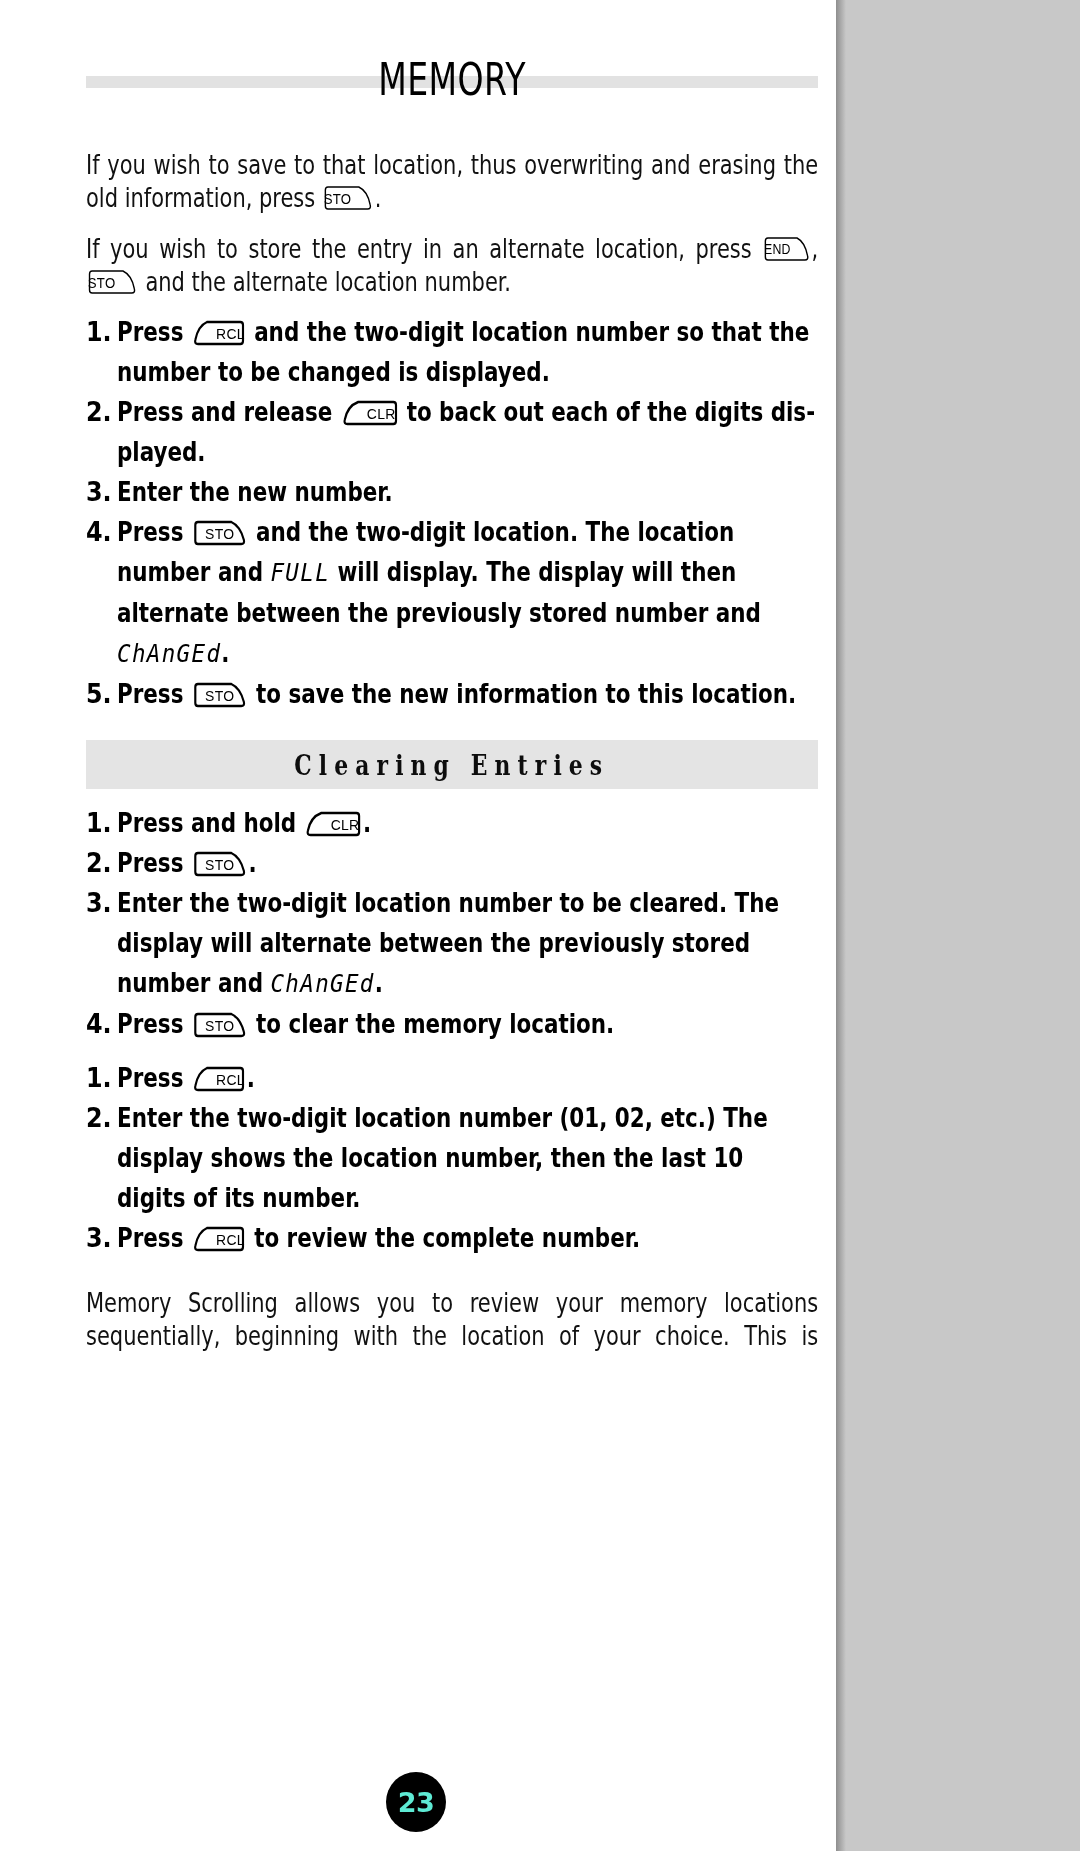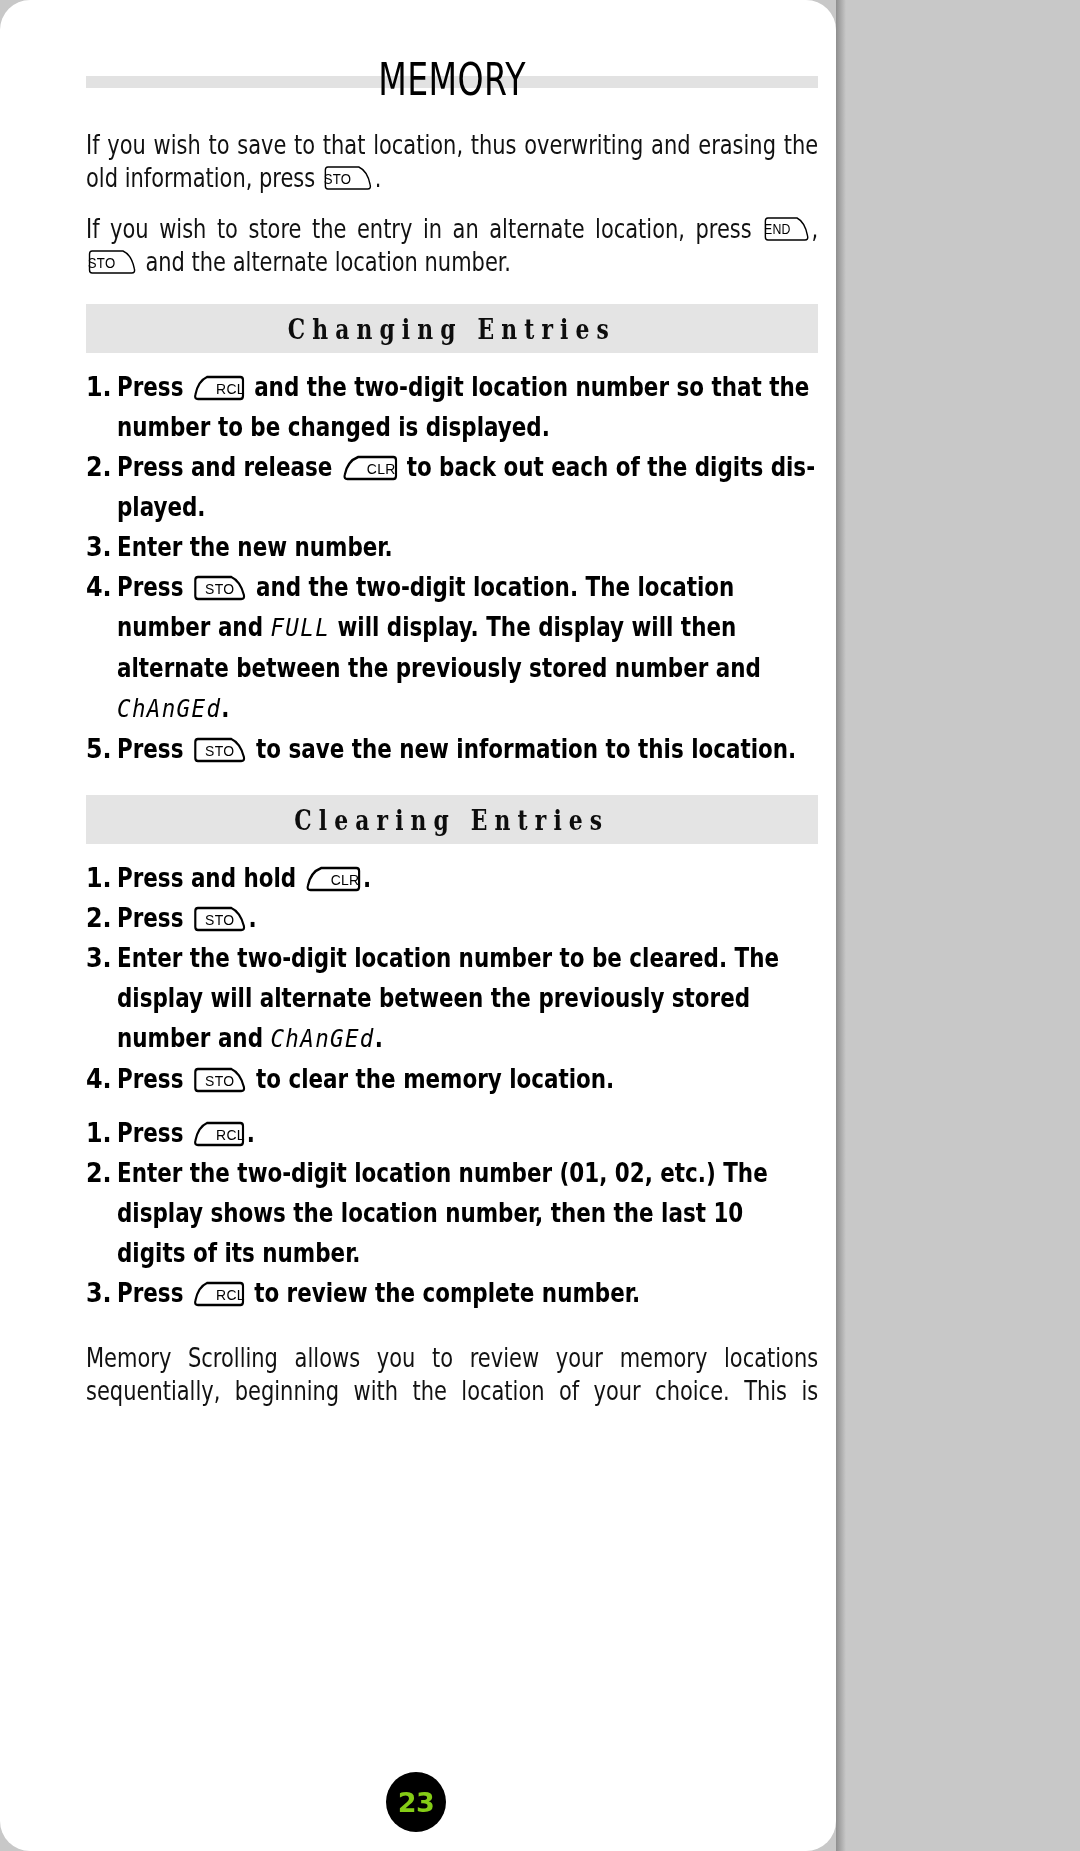--- a/index.html
+++ b/index.html
@@ -13,21 +13,20 @@
     font-family: "Liberation Sans", sans-serif;
     overflow: hidden;
   }
   .page {
     position: absolute;
     left: 0;
     top: 0;
     width: 836px;
     height: 1851px;
     background: #ffffff;
-    border-radius: 30px;
   }
   .page-shadow {
     position: absolute;
     left: 836px;
     top: 0;
     width: 10px;
     height: 1851px;
     background: linear-gradient(to right, #8e8e8e, #c8c8c8);
   }
   .content {
@@ -171,60 +170,57 @@
 
   
   .pagenum {
     position: absolute;
     left: 386px;
     top: 1772px;
     width: 60px;
     height: 60px;
     border-radius: 50%;
     background: #000;
-    color: #84cc16;
+    color: #5eead4;
     display: flex;
     align-items: center;
     justify-content: center;
     font-family: "DejaVu Sans", sans-serif;
     font-size: 27px;
     font-weight: 700;
     letter-spacing: -0.5px;
   }
 </style>
 </head>
 <body>
 
 <div class="page">
   <div class="content">
 
     <div class="title-wrap">
       <div class="title-bar"></div>
       <div class="title-text">MEMORY</div>
     </div>
 
-    <div style="margin-top:10px;">
+    <div style="margin-top:30px;">
       <p class="para justify">
         <span>If you wish to save to that location, thus overwriting and erasing the old information, press </span><span class="key"><svg width="56" height="26" viewBox="0 0 56 26">
               <path d="M2,5 Q2,2 5,2 L40,2 Q50,6 53,20 Q54,24 50,24 L5,24 Q2,24 2,21 Z" fill="none" stroke="#000" stroke-width="1.6"></path>
             </svg><span class="kl" style="padding-right:12px;">STO</span></span><span>.</span>
       </p>
       <div class="p-gap"></div>
       <p class="para justify">
         <span>If you wish to store the entry in an alternate location, press </span><span class="key"><svg width="52" height="26" viewBox="0 0 52 26">
               <path d="M2,5 Q2,2 5,2 L38,2 Q47,6 50,20 Q51,24 47,24 L5,24 Q2,24 2,21 Z" fill="none" stroke="#000" stroke-width="1.6"></path>
             </svg><span class="kl" style="padding-right:10px;font-size:14px;">END</span></span><span>, </span><span class="key"><svg width="56" height="26" viewBox="0 0 56 26">
               <path d="M2,5 Q2,2 5,2 L40,2 Q50,6 53,20 Q54,24 50,24 L5,24 Q2,24 2,21 Z" fill="none" stroke="#000" stroke-width="1.6"></path>
             </svg><span class="kl" style="padding-right:12px;">STO</span></span><span> and the alternate location number.</span>
       </p>
     </div>
 
-    <div class="band">
-      <span class="band-text">Changing Entries</span>
-    </div>
     <ol class="steps">
       <li>
           <span class="num">1.</span>
           <span class="txt"><span>Press </span><span class="key bold"><svg width="58" height="28" viewBox="0 0 58 28">
                 <path d="M56,6 Q56,3 53,3 L16,3 Q6,7 3,21 Q2,25 6,25 L53,25 Q56,25 56,22 Z" fill="none" stroke="#000" stroke-width="2.4"></path>
               </svg><span class="kl" style="padding-left:13px;height:28px;line-height:29px;">RCL</span></span><span> and the two-digit location number so that the number to be changed is displayed.</span></span>
         </li>
 
       <li>
           <span class="num">2.</span>

